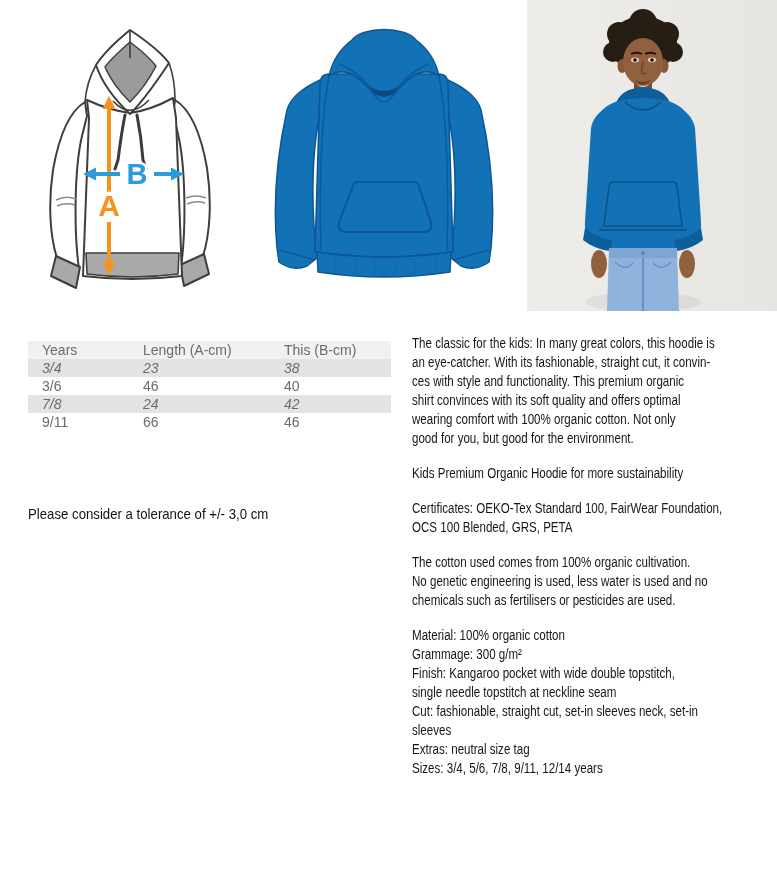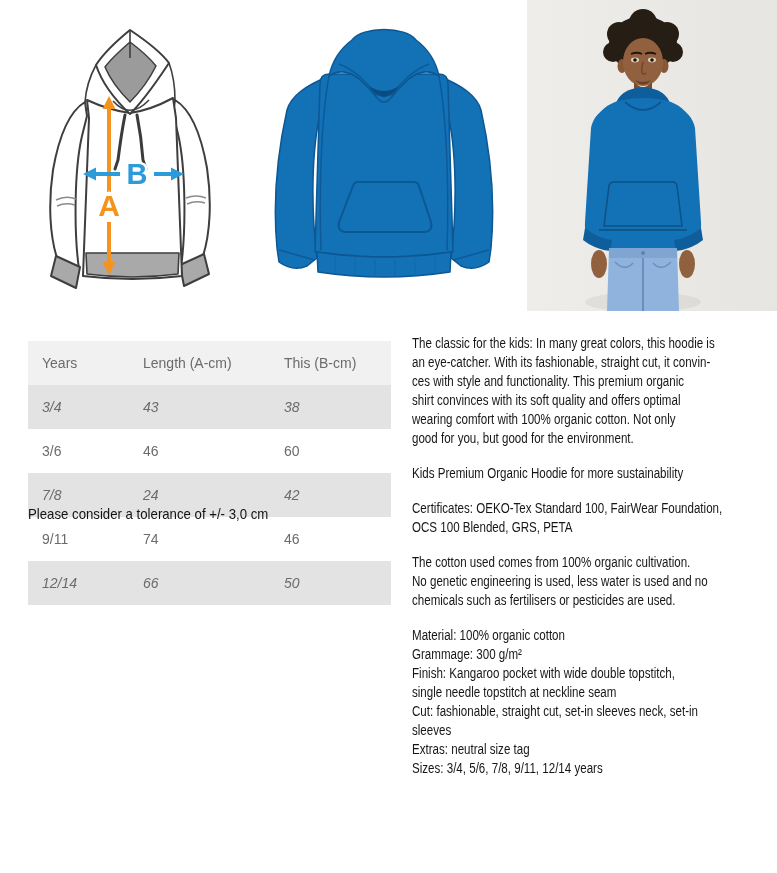--- a/index.html
+++ b/index.html
@@ -20,21 +20,21 @@
 
   .size-table {
     position:absolute; left:28px; top:341px; width:363px;
     border-collapse:collapse; table-layout:fixed;
     font-size:14px; color:#6b6b6b;
   }
   .size-table col.c1 { width:115px; }
   .size-table col.c2 { width:141px; }
   .size-table col.c3 { width:107px; }
   .size-table th, .size-table td {
-    font-weight:normal; text-align:left; height:44px; padding:0;
+    font-weight:normal; text-align:left; height:18px; padding:0;
     vertical-align:middle; white-space:nowrap;
   }
   .size-table th:first-child, .size-table td:first-child { padding-left:14px; }
   .size-table thead th { background:#f1f1f1; }
   .size-table tr.stripe td { background:#e3e3e3;font-style:italic; }
 
   .tolerance {
     position:absolute; left:28px; top:505px;
     font-size:15px; color:#121212; white-space:nowrap;
     transform:scaleX(0.88); transform-origin:left top;
@@ -201,42 +201,37 @@
     <thead>
       <tr>
         <th>Years</th>
         <th>Length (A-cm)</th>
         <th>This (B-cm)</th>
       </tr>
     </thead>
     <tbody>
       <tr class="stripe">
         <td>3/4</td>
-        <td>43</td>
+        <td>23</td>
         <td>38</td>
       </tr>
       <tr>
         <td>3/6</td>
         <td>46</td>
-        <td>60</td>
+        <td>40</td>
       </tr>
       <tr class="stripe">
         <td>7/8</td>
         <td>24</td>
         <td>42</td>
       </tr>
       <tr>
         <td>9/11</td>
-        <td>74</td>
+        <td>66</td>
         <td>46</td>
-      </tr>
-      <tr class="stripe">
-        <td>12/14</td>
-        <td>66</td>
-        <td>50</td>
       </tr>
     </tbody>
   </table>
 
   <div class="tolerance">Please consider a tolerance of +/- 3,0 cm</div>
 
   <div class="description">
     <p>The classic for the kids: In many great colors, this hoodie is
 an eye-catcher. With its fashionable, straight cut, it convin-
 ces with style and functionality. This premium organic

